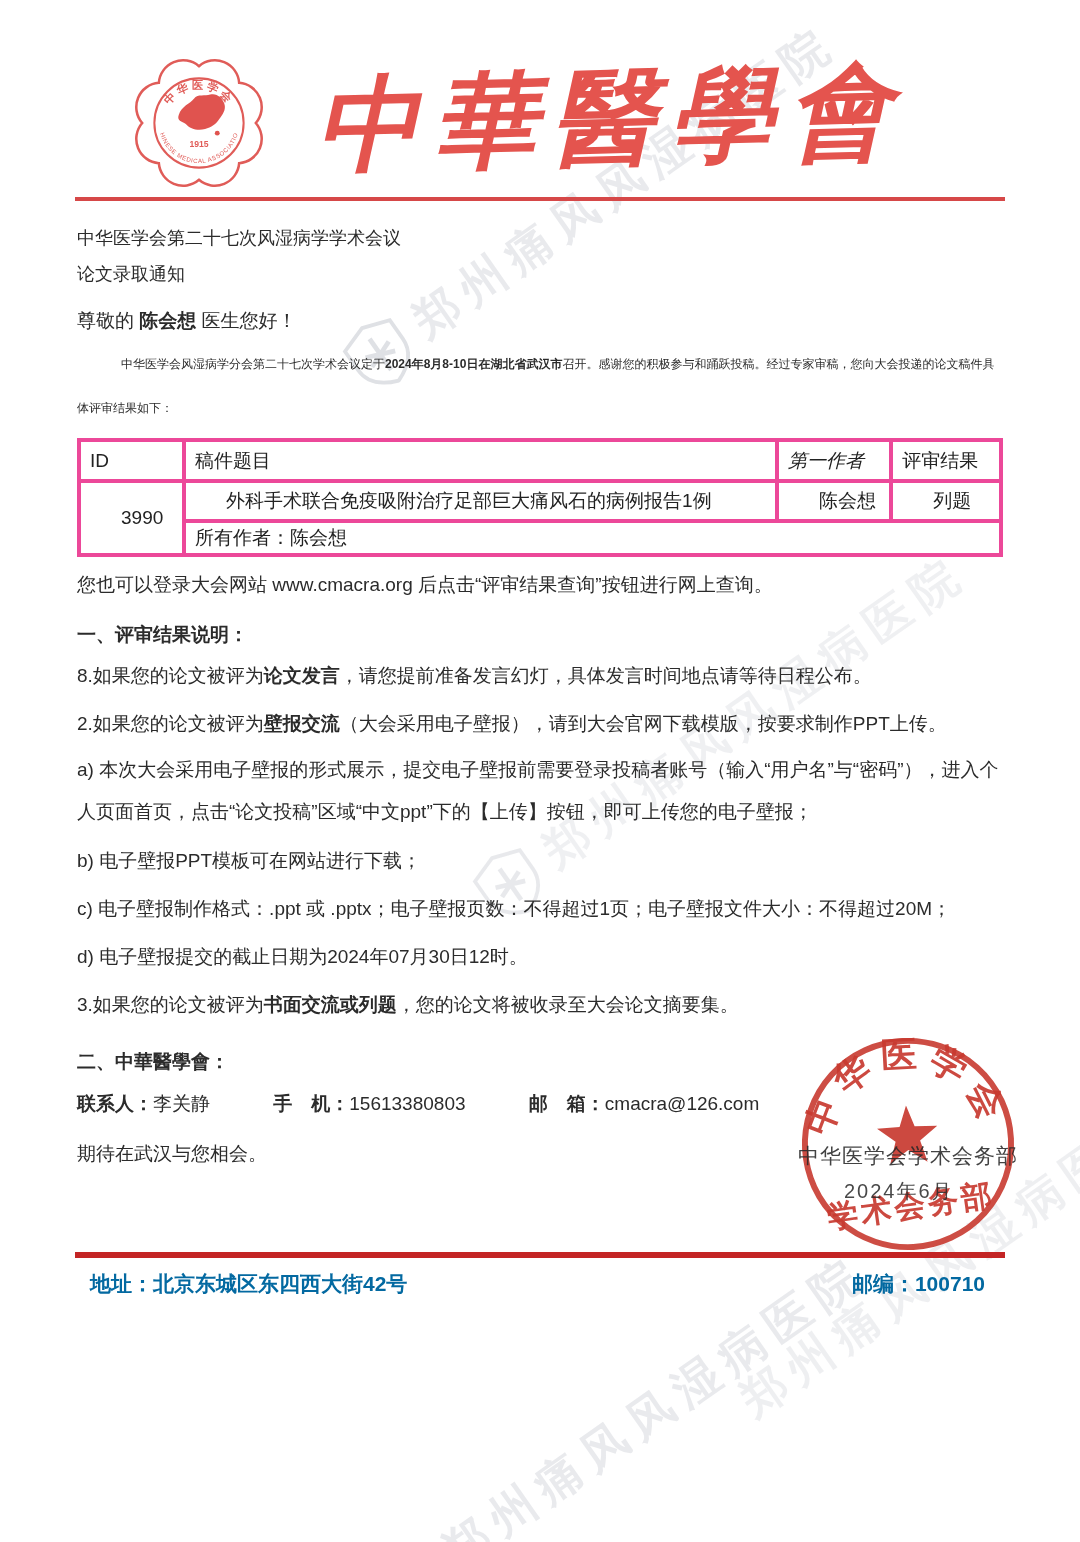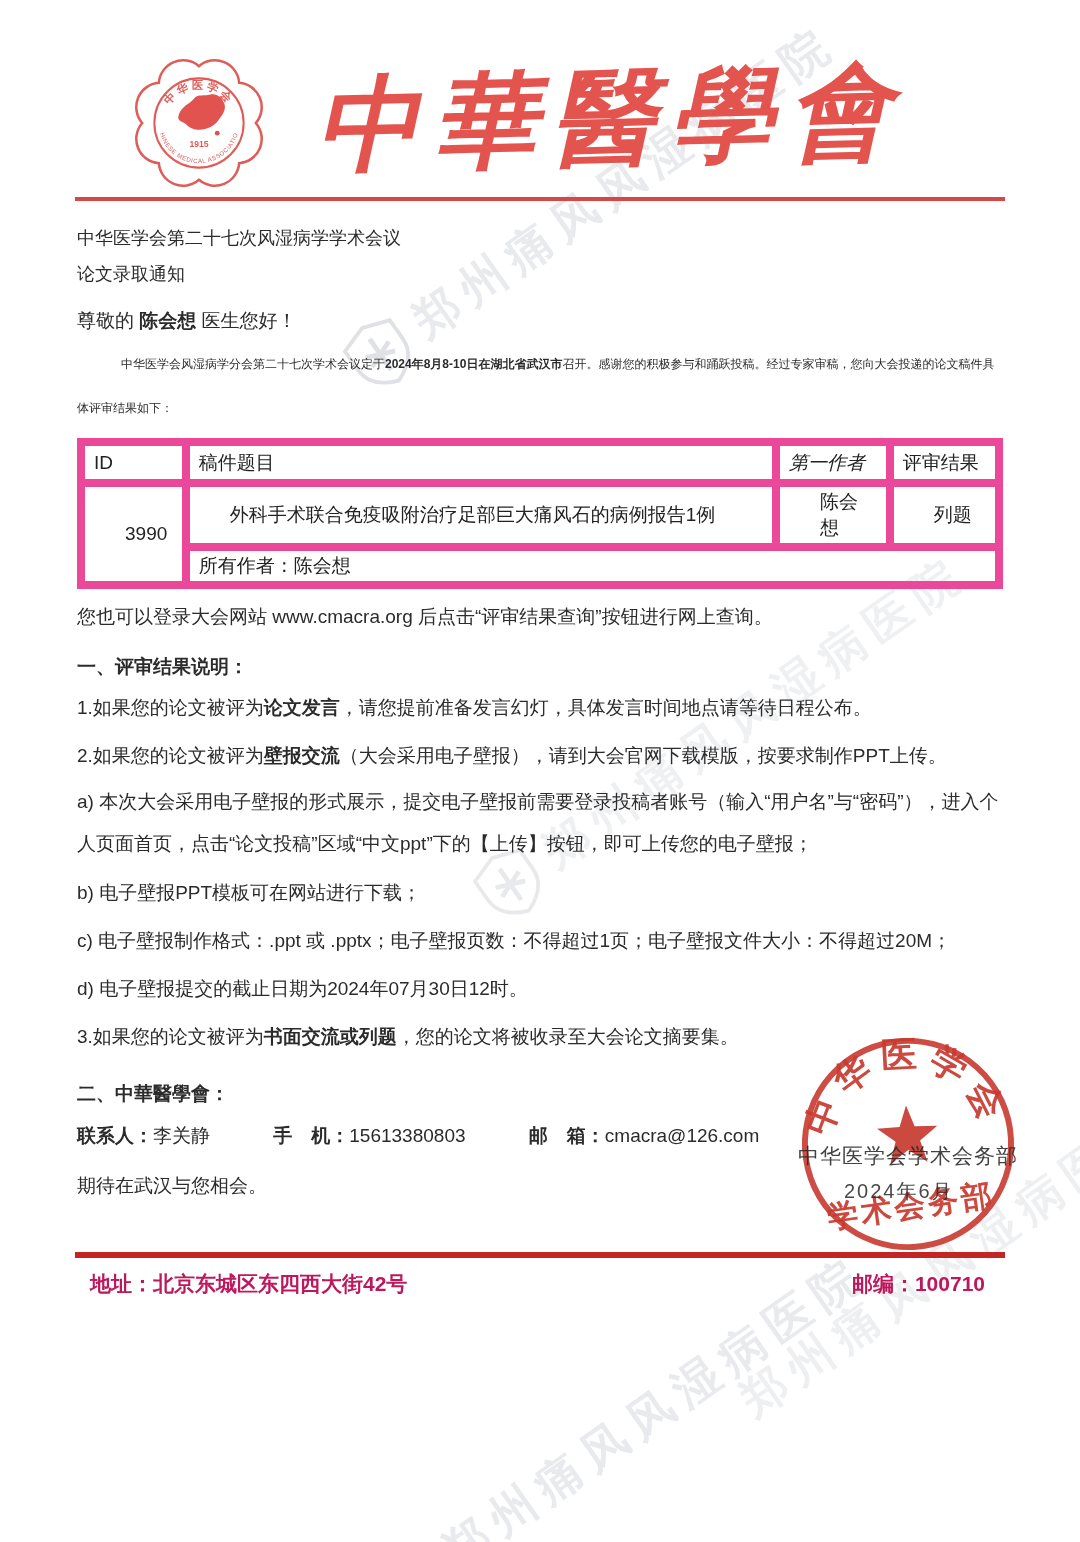--- a/index.html
+++ b/index.html
@@ -59,21 +59,21 @@
   .greet { font-size: 19px; margin-bottom: 8px; }
   .greet .name { font-weight: bold; }
   .para { font-size: 12px; line-height: 44px; }
   .intro { text-indent: 44px; }
   b.inline { font-weight: bold; }
 
   table.review {
     width: 100%; border-collapse: collapse; margin-top: 8px;
     font-size: 19px; color: #222;
   }
-  table.review td { border: 8px solid #ec4899; padding: 2px 9px; vertical-align: middle; margin-left: 35px; }
+  table.review td { border: 4px solid #ec4899; padding: 2px 9px; vertical-align: middle; margin-left: 35px; }
   .col-id { width: 11.4%; }
   .col-title { width: 64.3%; }
   .col-author { width: 12.4%; font-style: italic; }
   .col-result { width: 11.9%; }
   tr.h-row td { height: 41px; }
   tr.r1 td { height: 40px; padding-left: 40px; }
   tr.r2 td { height: 31px; }
 
   .note { font-size: 19px; margin-top: 15px; }
   .sec-head { font-size: 19px; font-weight: bold; margin-top: 24px; }
@@ -97,21 +97,21 @@
     position: absolute; left: 104px; top: 148px;
     font-size: 20px; letter-spacing: 2px; color: rgba(40,40,40,0.85);
     white-space: nowrap;
   }
 
   
   .foot-rule { position: absolute; left: 75px; right: 75px; top: 1252px; height: 6px; background: #c32525; }
   .foot-row {
     position: absolute; left: 90px; right: 95px; top: 1270px;
     display: flex; justify-content: space-between;
-    color: #be185d; font-size: 21px; font-weight: bold;
+    color: #0369a1; font-size: 21px; font-weight: bold;
   }
 </style>
 </head>
 <body>
 
 <div class="page">
 
   <div class="wm" style="left:300px; top:170px;">
     <svg width="66" height="70" viewBox="0 0 70 74">
       <path d="M35 4 L64 14 V38 C64 56 51 66 35 72 C19 66 6 56 6 38 V14 Z" fill="none" stroke="rgba(175,180,190,0.5)" stroke-width="4"></path>
@@ -181,21 +181,21 @@
       </tr>
       <tr class="r2">
         <td colspan="3">所有作者：陈会想</td>
       </tr>
     </tbody>
       </table>
 
     <p class="note">您也可以登录大会网站 www.cmacra.org 后点击“评审结果查询”按钮进行网上查询。</p>
 
     <div class="sec-head">一、评审结果说明：</div>
-    <div class="item"><span>1.如果您的论文被评为</span><b class="inline">论文发言</b><span>，请您提前准备发言幻灯，具体发言时间地点请等待日程公布。</span></div>
+    <div class="item"><span>8.如果您的论文被评为</span><b class="inline">论文发言</b><span>，请您提前准备发言幻灯，具体发言时间地点请等待日程公布。</span></div>
     <div class="item"><span>2.如果您的论文被评为</span><b class="inline">壁报交流</b><span>（大会采用电子壁报），请到大会官网下载模版，按要求制作PPT上传。</span></div>
     <div class="suba">a) 本次大会采用电子壁报的形式展示，提交电子壁报前需要登录投稿者账号（输入“用户名”与“密码”），进入个人页面首页，点击“论文投稿”区域“中文ppt”下的【上传】按钮，即可上传您的电子壁报；</div>
     <div class="item">b) 电子壁报PPT模板可在网站进行下载；</div>
     <div class="item">c) 电子壁报制作格式：.ppt 或 .pptx；电子壁报页数：不得超过1页；电子壁报文件大小：不得超过20M；</div>
     <div class="item">d) 电子壁报提交的截止日期为2024年07月30日12时。</div>
     <div class="item"><span>3.如果您的论文被评为</span><b class="inline">书面交流或列题</b><span>，您的论文将被收录至大会论文摘要集。</span></div>
 
     <div class="sec-head">二、中華醫學會：</div>
     <div class="contact-row">
       <span class="seg"><span class="lbl">联系人：</span><span>李关静</span></span>

